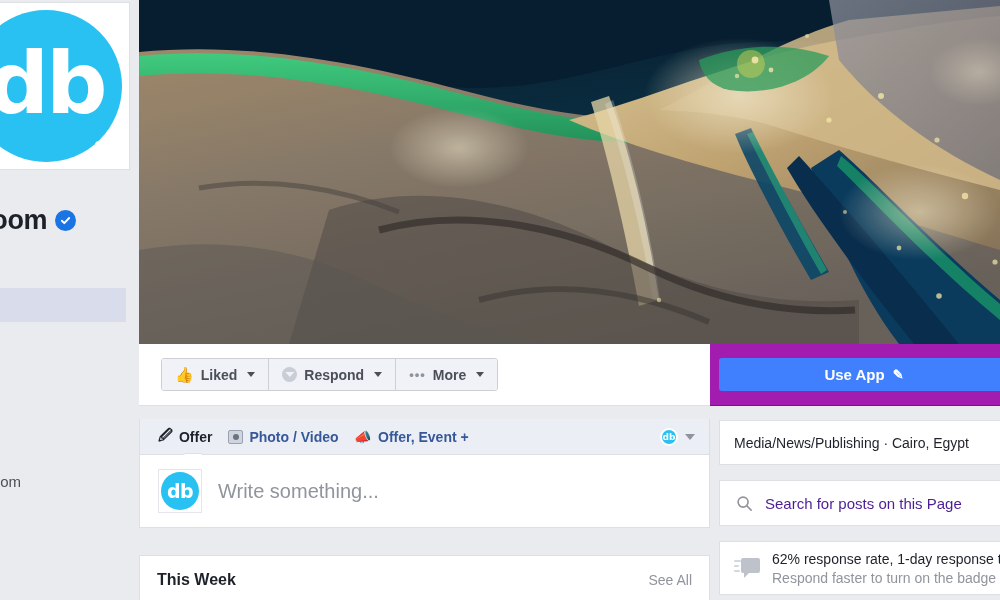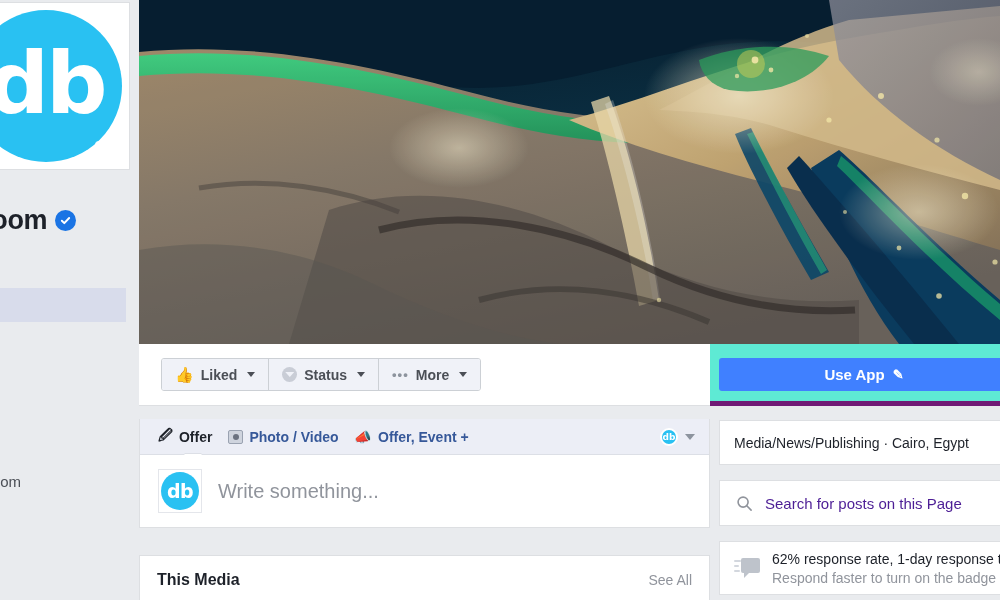--- a/index.html
+++ b/index.html
@@ -124,22 +124,22 @@
   
   .action-bar {
     position: absolute; left: 139px; top: 344px;
     width: 571px; height: 62px;
     background: #fff;
     border-bottom: 1px solid #dddfe2;
   }
   .action-bar-right {
     position: absolute; left: 710px; top: 344px;
     width: 290px; height: 62px;
-    background: #5eead4;
-    border-bottom: 5px solid #701a75;
+    background: #a21caf;
+    border-bottom: 1px solid #701a75;
   }
   .btn-group {
     position: absolute; left: 22px; top: 14px;
     display: flex;
     border: 1px solid #ccd0d5;
     border-radius: 3px;
     overflow: hidden;
     height: 33px;
   }
   .fbtn {
@@ -486,21 +486,21 @@
 
   <div class="action-bar">
     <div class="btn-group">
       <div class="fbtn">
         <span class="thumb-icon">👍</span>
         <span>Liked</span>
         <span class="caret"></span>
       </div>
       <div class="fbtn">
         <span class="msg-icon"></span>
-        <span>Status</span>
+        <span>Respond</span>
         <span class="caret"></span>
       </div>
       <div class="fbtn">
         <span class="dots-icon">•••</span>
         <span>More</span>
         <span class="caret"></span>
       </div>
     </div>
   </div>
 
@@ -533,21 +533,21 @@
     </div>
     <div class="composer-body">
       <div class="comp-av-frame">
         <div class="comp-av">db</div>
       </div>
       <div class="write-placeholder">Write something...</div>
     </div>
   </div>
 
   <div class="this-week">
-    <span class="tw-title">This Media</span>
+    <span class="tw-title">This Week</span>
     <span class="tw-seeall">See All</span>
   </div>
 
   <div class="right-card card-category">
     <span>Media/News/Publishing · Cairo, Egypt</span>
   </div>
 
   <div class="right-card card-search">
     <span class="search-icon">
       <svg width="17" height="17" viewBox="0 0 18 18">

